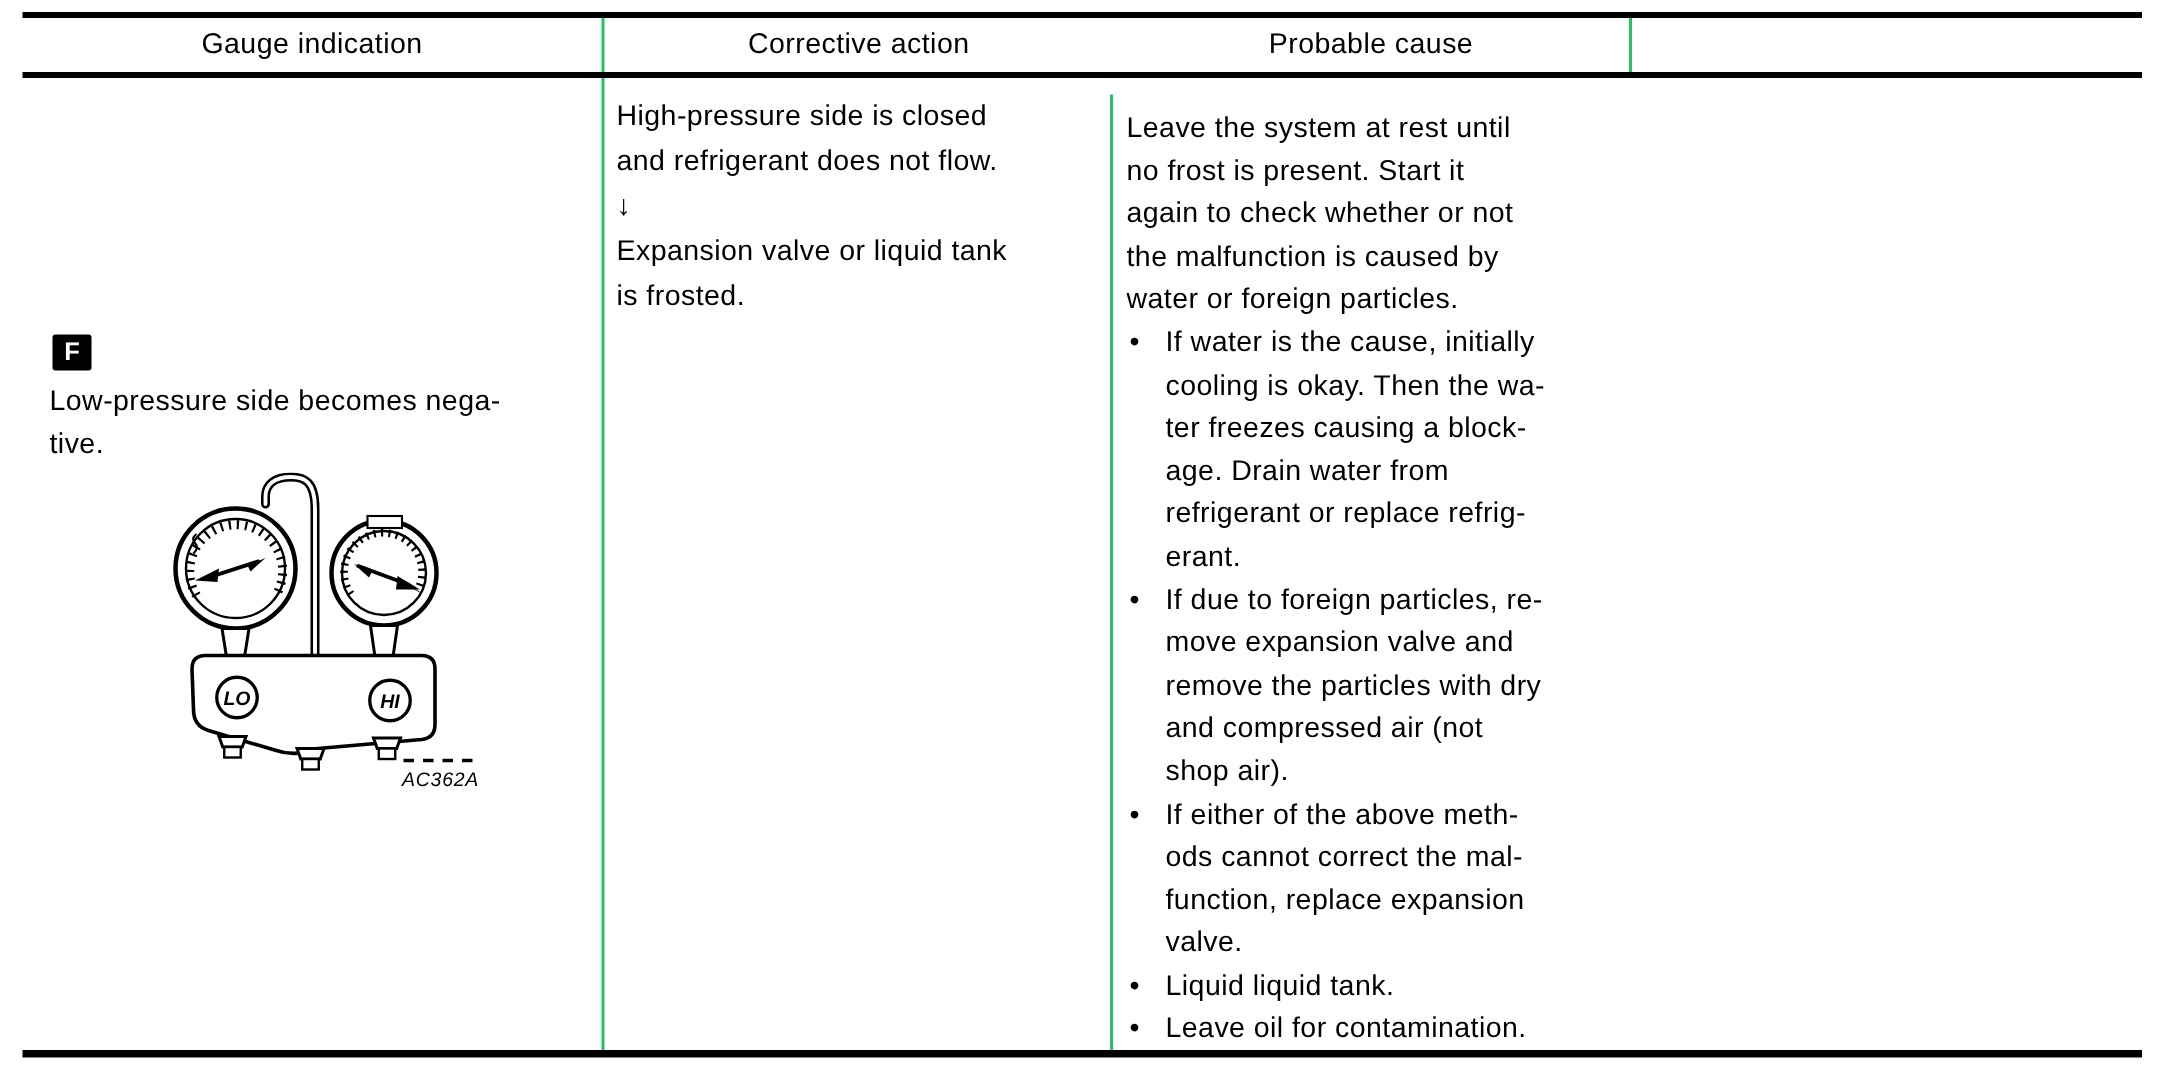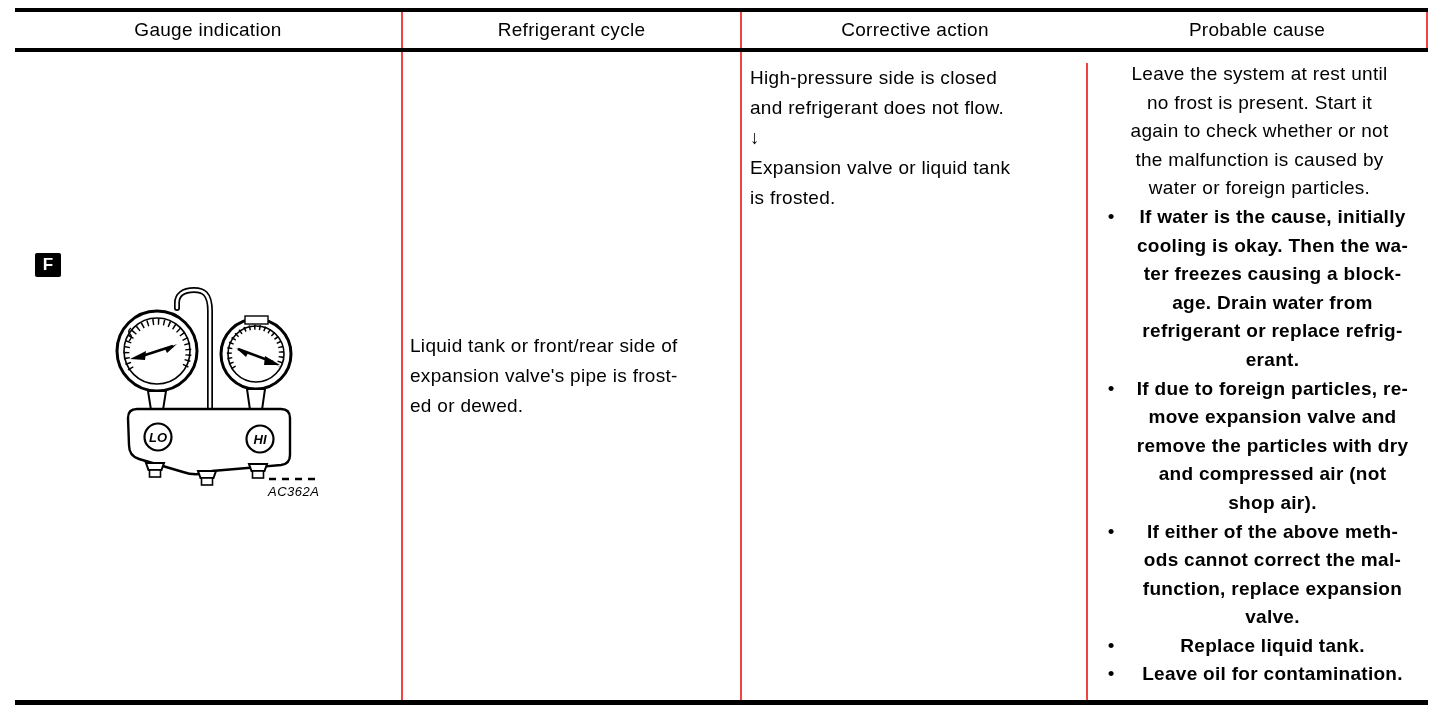--- a/index.html
+++ b/index.html
@@ -16,72 +16,73 @@
     display: grid;
     grid-template-columns: 388px 339px 346px 340px;
   }
   .thead { height: 36px; }
   .hcell {
     display: flex; align-items: center; justify-content: center;
     font-size: 19px; letter-spacing: 0.3px; box-sizing: border-box;
   }
   .tbody { height: 648px; }
   .cell { box-sizing: border-box; overflow: hidden; }
-  .bdr { border-right: 2px solid #ef4444; }
+  .bdr { border-right: 2px solid #22c55e; }
   .ml { white-space: pre-line; font-size: 19px; letter-spacing: 0.3px; line-height: 29px; }
   .c2t, .c3t { line-height: 30px; }
   .cell1 {
     display: flex; flex-direction: column; justify-content: center;
     padding-left: 18px; padding-top: 6px;
   }
   .cell2 { display: flex; flex-direction: column; justify-content: center; padding: 0 6px 0 7px; }
   .cell3 { display: flex; flex-direction: column; justify-content: flex-start; padding: 0 4px 0 8px; margin-top: 11px; }
-  .cell4 { padding: 8px 6px 0 9px; text-align: center; }
+  .cell4 { padding: 20px 6px 0 9px; }
   .cell4 .ml { line-height: 28.6px; }
   .badge {
     width: 26px; height: 24px; background: #000; color: #fff;
     font-size: 17px; font-weight: bold;
     display: flex; align-items: center; justify-content: center;
     border-radius: 2px; margin: 0 0 6px 2px;
   }
   .figure { margin: 4px 0 0 82px; width: 205px; font-style: italic; }
   .bullets { margin: 0; }
   .b { display: flex; }
   .b .m {
     flex: none; width: 24px; margin-left: 2px;
     font-size: 19px; line-height: 28.6px;
   }
-  .b .bt { flex: 1; font-weight: bold; }
+  .b .bt { flex: 1; }
   svg text {
     font-family: "Liberation Sans", sans-serif;
     fill: #000;
   }
   .portlbl { font-size: 13px; font-weight: bold; }
   .caplbl { font-size: 13px; letter-spacing: 0.5px; }
 </style>
 </head>
 <body>
 
 <div class="page">
   <div class="ttable">
     <div class="topline"></div>
 
     <div class="thead">
       <div class="hcell bdr">Gauge indication</div>
-      <div class="hcell bdr">Refrigerant cycle</div>
       <div class="hcell">Corrective action</div>
       <div class="hcell bdr">Probable cause</div>
     </div>
 
     <div class="midline"></div>
 
     <div class="tbody">
 
       <div class="cell bdr cell1">
         <div class="badge">F</div>
+        <div class="ml">Low-pressure side becomes nega-
+tive.</div>
         <div class="figure">
           <svg width="205" height="215" viewBox="0 0 205 215">
 
             <g>
               <path d="M 95 126 L 95 24 C 95 6 88 3 79 3 C 68 3 62 8 62 16 L 62 21" fill="none" stroke="#000" stroke-width="6" stroke-linecap="round"></path>
               <path d="M 95 126 L 95 24 C 95 6 88 3 79 3 C 68 3 62 8 62 16 L 62 21" fill="none" stroke="#fff" stroke-width="2.6" stroke-linecap="round"></path>
             </g>
 
             <g>
               <circle cx="42" cy="64" r="40" fill="#fff" stroke="#000" stroke-width="3"></circle>
@@ -134,25 +135,20 @@
               <path d="M -9 0 H 9 L 6.5 7 H -6.5 Z" fill="#fff" stroke="#000" stroke-width="2"></path>
               <rect x="-5.5" y="7" width="11" height="7" fill="#fff" stroke="#000" stroke-width="1.6"></rect>
             </g>
 
             <line x1="154" y1="192" x2="200" y2="192" stroke="#000" stroke-width="2.4" stroke-dasharray="7 6"></line>
             <text class="caplbl" x="153" y="209">AC362A</text>
           </svg>
         </div>
       </div>
 
-      <div class="cell bdr cell2">
-        <div class="ml c2t">Liquid tank or front/rear side of
-expansion valve's pipe is frost-
-ed or dewed.</div>
-      </div>
 
       <div class="cell bdr cell3">
         <div class="ml c3t">High-pressure side is closed
 and refrigerant does not flow.
 ↓
 Expansion valve or liquid tank
 is frosted.</div>
       </div>
 
       <div class="cell cell4">
@@ -181,21 +177,21 @@
           </div>
           <div class="b">
             <span class="m">•</span>
             <span class="ml bt">If either of the above meth-
 ods cannot correct the mal-
 function, replace expansion
 valve.</span>
           </div>
           <div class="b">
             <span class="m">•</span>
-            <span class="ml bt">Replace liquid tank.</span>
+            <span class="ml bt">Liquid liquid tank.</span>
           </div>
           <div class="b">
             <span class="m">•</span>
             <span class="ml bt">Leave oil for contamination.</span>
           </div>
         </div>
       </div>
 
     </div>
 

